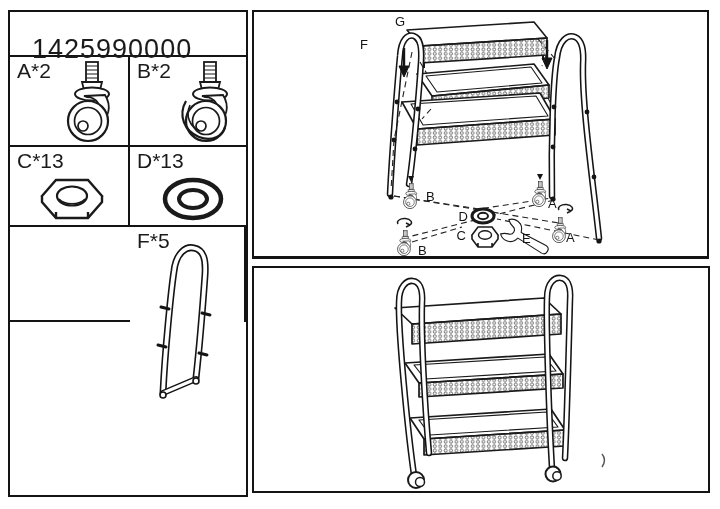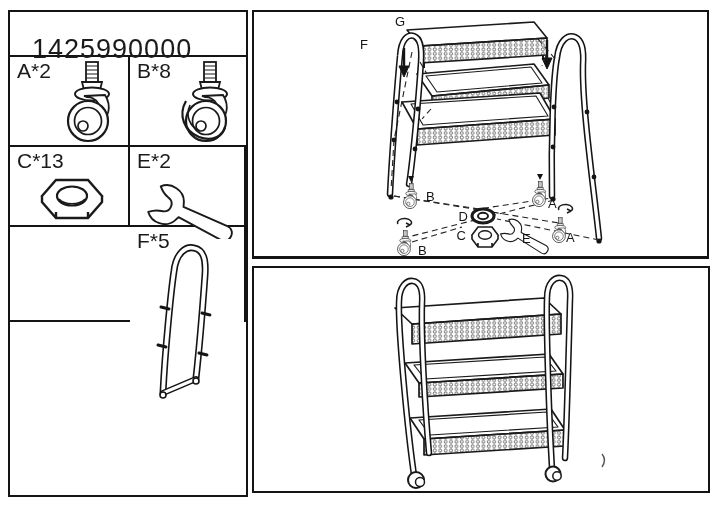--- a/index.html
+++ b/index.html
@@ -72,45 +72,46 @@
       <span class="model-no">1425990000</span>
     </div>
 
     <div class="cell">
       <span class="part-code">A*2</span>
       <svg class="part-art" style="left:48px;top:4px" width="68" height="84" viewBox="0 0 64 84">
           <use href="#sym-caster"></use>
         </svg>
     </div>
     <div class="cell no-r">
-      <span class="part-code">B*8</span>
+      <span class="part-code">B*2</span>
       <svg class="part-art" style="left:46px;top:4px" width="68" height="84" viewBox="0 0 64 84">
           <use href="#sym-caster"></use>
           <use href="#sym-brake"></use>
         </svg>
     </div>
 
     <div class="cell">
       <span class="part-code">C*13</span>
       <svg class="part-art" style="left:24px;top:27px" width="78" height="52" viewBox="0 0 78 52">
         <g stroke="#1a1a1a" fill="#fff" stroke-width="2.4">
           <path d="M8,22 L22,6 L54,6 L68,22 L54,38 L22,38 Z"></path>
           <path d="M8,22 L8,28 L22,44 L54,44 L68,28 L68,22 M22,38 L22,44 M54,38 L54,44"></path>
           <ellipse cx="38" cy="22" rx="15" ry="9.5" stroke-width="2.2"></ellipse>
           <path d="M25,25 A15,9.5 0 0 0 51,25" fill="none" stroke-width="1.6"></path>
         </g>
       </svg>
     </div>
-
-    <div class="cell">
-      <span class="part-code">E*2</span>
-      <svg class="part-art" style="left:4px;top:24px" width="114" height="68" viewBox="0 0 114 68">
-        <use href="#sym-wrench" transform="translate(12,24) rotate(26) scale(0.95)"></use>
+    <div class="cell no-r">
+      <span class="part-code">D*13</span>
+      <svg class="part-art" style="left:24px;top:26px" width="78" height="52" viewBox="0 0 78 52">
+        <ellipse cx="39" cy="26" rx="28" ry="19" fill="#fff" stroke="#1a1a1a" stroke-width="4.5"></ellipse>
+        <ellipse cx="39" cy="26" rx="14" ry="9" fill="#fdfdfd" stroke="#1a1a1a" stroke-width="4"></ellipse>
       </svg>
     </div>
+
     <div class="cell no-r"></div>
 
     <div class="cell no-b">
       <span class="part-code">F*5</span>
       <svg class="part-art" style="left:8px;top:6px" width="104" height="168" viewBox="0 0 104 168">
         <g fill="none" stroke-linecap="round">
           <path d="M25,160 C27,118 33,58 36,38 C38,20 48,13 56,15 C66,17 68,27 67,42 C65,70 61,118 58,145" stroke="#141414" stroke-width="7"></path>
           <path d="M25,160 C27,118 33,58 36,38 C38,20 48,13 56,15 C66,17 68,27 67,42 C65,70 61,118 58,145" stroke="#fff" stroke-width="3.8"></path>
           <path d="M25,160 L58,146" stroke="#141414" stroke-width="6"></path>
           <path d="M25,160 L58,146" stroke="#fff" stroke-width="3"></path>

